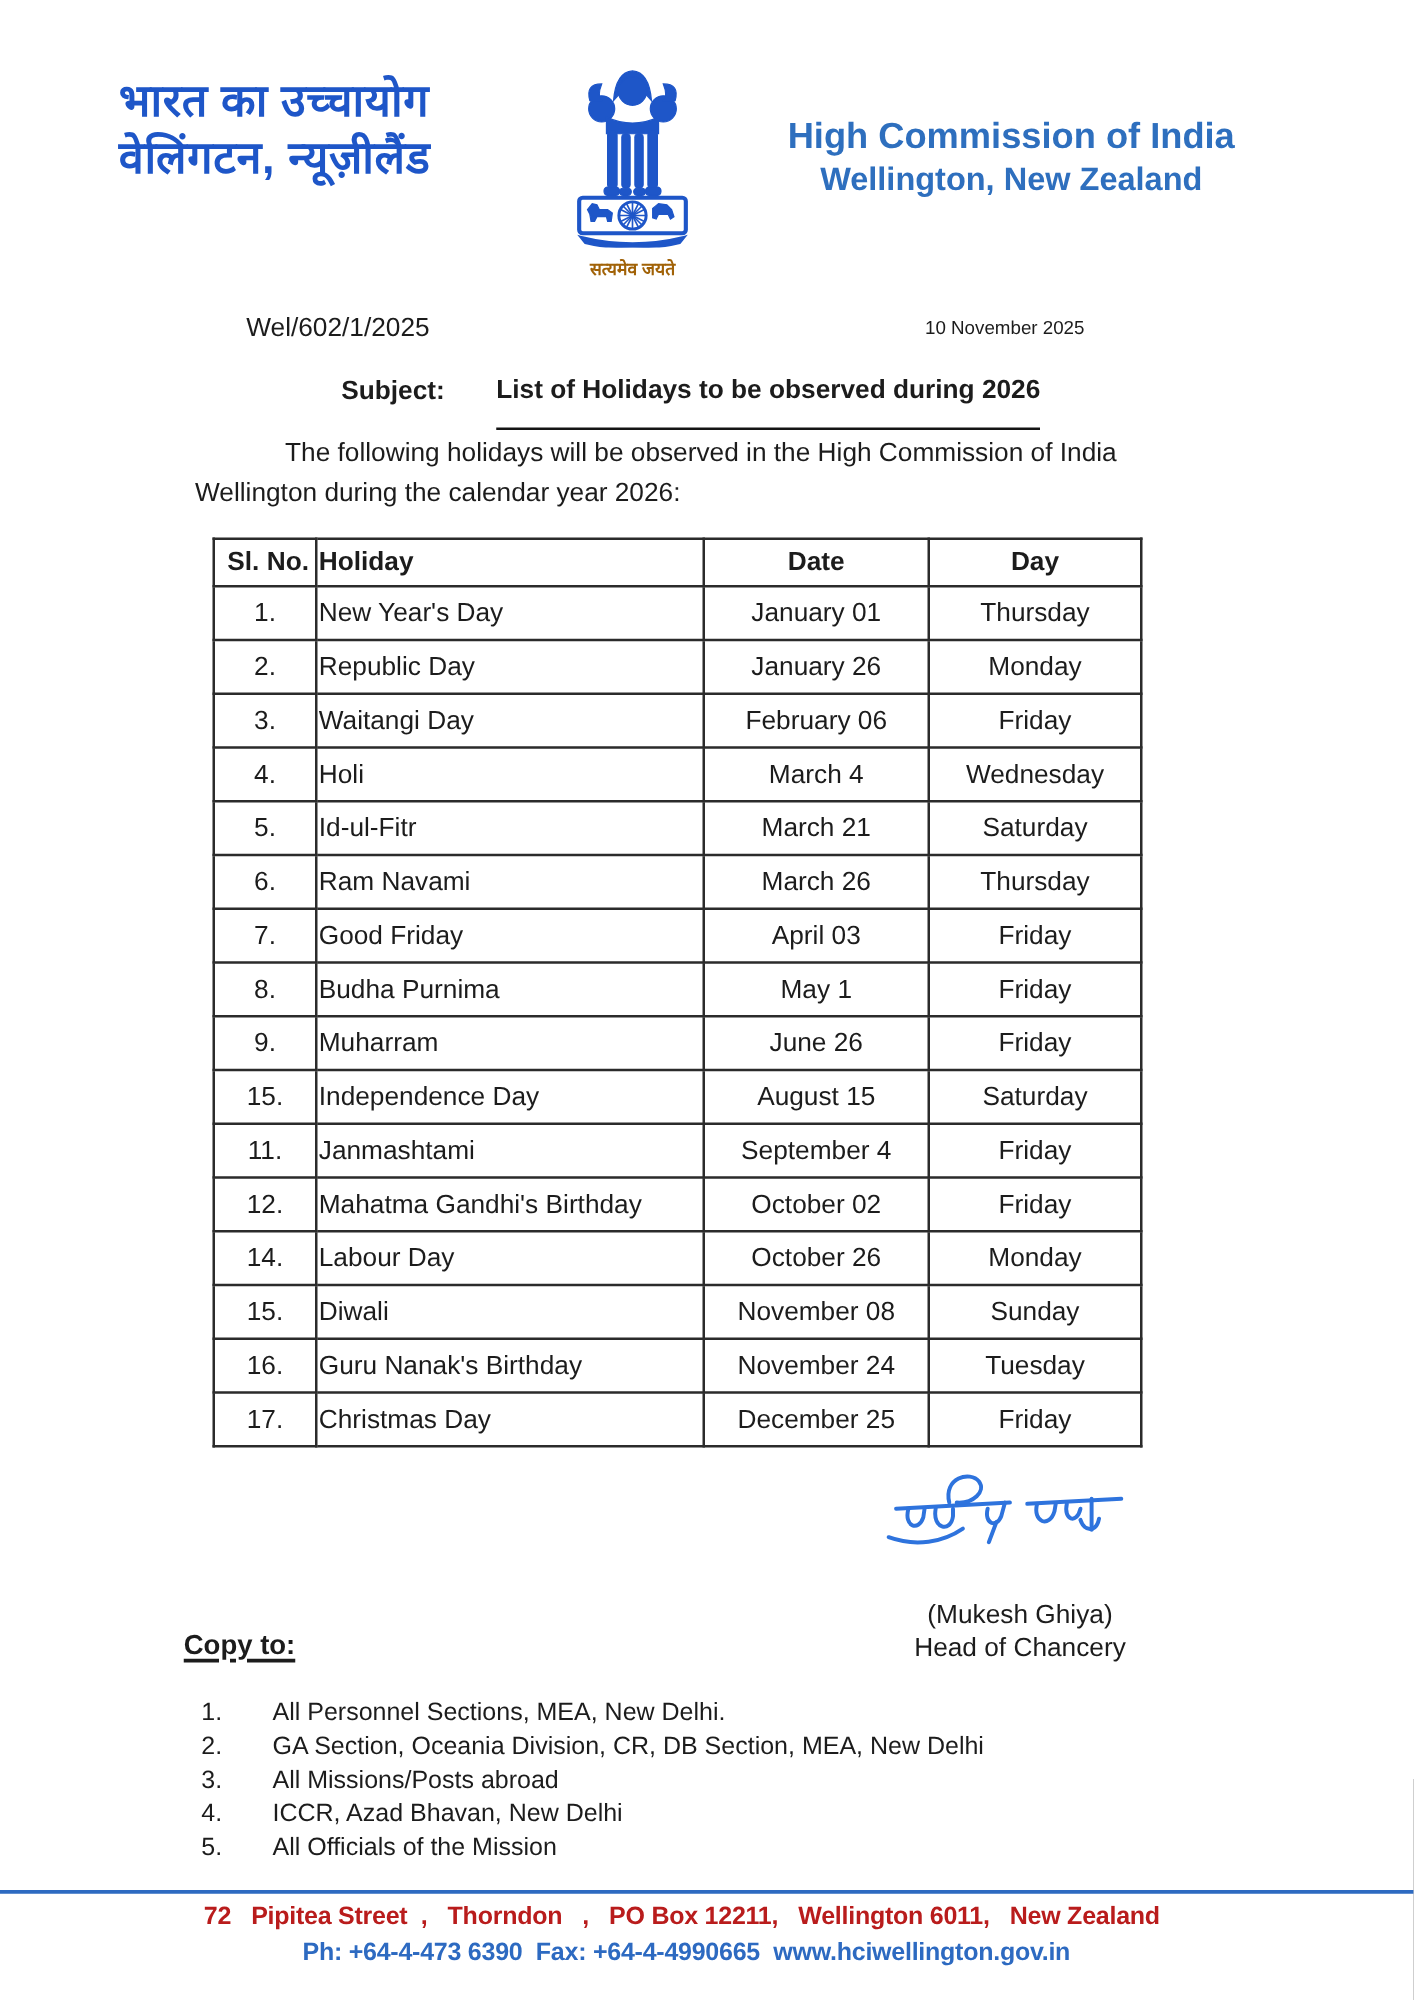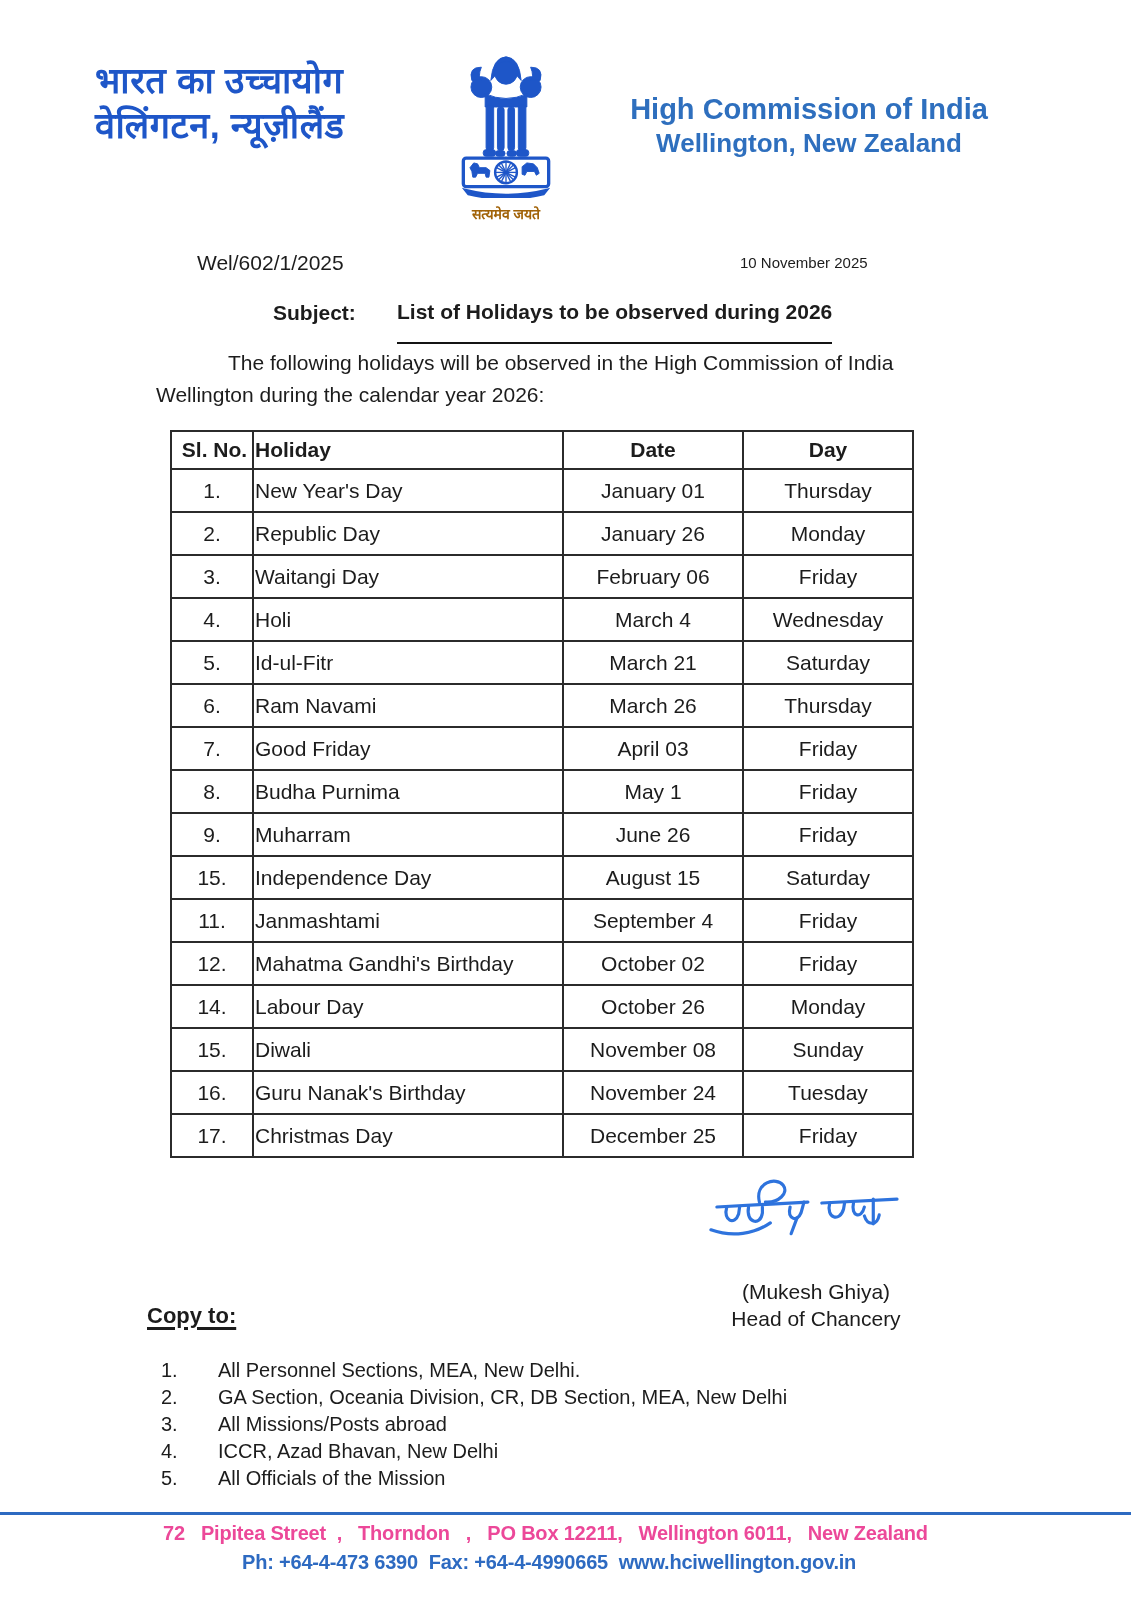--- a/index.html
+++ b/index.html
@@ -68,21 +68,21 @@
     font-size:22px;font-weight:bold;text-decoration:underline;
     text-underline-offset:4px;text-decoration-thickness:2.5px;
   }
   .copy-list{position:absolute;left:161px;top:1357px;font-size:20px;line-height:27px;}
   .copy-item{display:flex;}
   .copy-item .num{width:57px;flex:0 0 57px;}
   
   .footer-rule{position:absolute;left:0;top:1512px;width:1131px;height:3px;background:#2d6ac1;}
   .footer-line1{
     position:absolute;left:163px;top:1522px;font-size:20px;font-weight:bold;
-    color:#ec4899;white-space:pre;letter-spacing:-0.2px;
+    color:#b91c1c;white-space:pre;letter-spacing:-0.2px;
   }
   .footer-line2{
     position:absolute;left:242px;top:1551px;font-size:20px;font-weight:bold;
     color:#2d6ac1;white-space:pre;letter-spacing:-0.2px;
   }
 </style>
 </head>
 <body>
 
 <div class="page">

